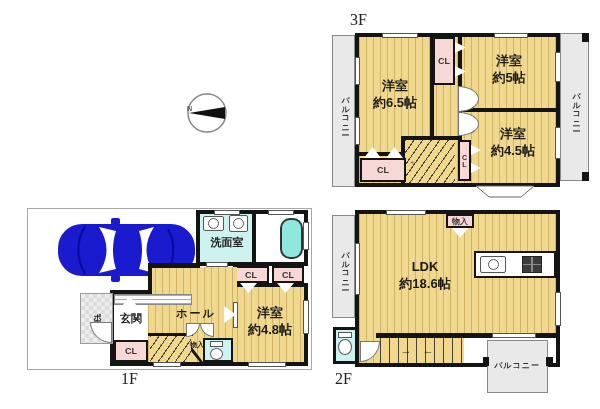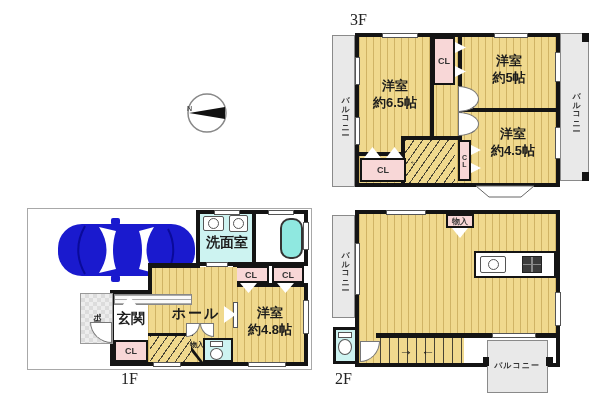--- a/index.html
+++ b/index.html
@@ -13,21 +13,21 @@
   .balcony{position:absolute;background:#e9e9e9;border:1px solid #8a8a8a;box-sizing:border-box;}
   .wall{position:absolute;background:#141414;}
   .win{position:absolute;background:#fff;border:1px solid #555;box-sizing:border-box;}
   .lot{position:absolute;border:1px solid #a8a8a8;box-sizing:border-box;}
   .closet{position:absolute;background:#f8d7d7;border:2px solid #141414;box-sizing:border-box;
           display:flex;align-items:center;justify-content:center;
           font-weight:bold;font-size:9px;color:#333;}
   .closet.vert{writing-mode:vertical-rl;text-orientation:upright;font-size:7px;letter-spacing:0;}
   .lab{position:absolute;transform:translate(-50%,-50%);font-weight:bold;color:#1c1c1c;
        text-align:center;white-space:nowrap;line-height:1.3;}
-  .s7{font-size:7px}.s8{font-size:8px}.s9{font-size:14px}.s10{font-size:10px}.s11{font-size:13px}
+  .s7{font-size:7px}.s8{font-size:8px}.s9{font-size:11px}.s10{font-size:10px}.s11{font-size:13px}
   .vlab{position:absolute;transform:translate(-50%,-50%);writing-mode:vertical-rl;
         text-orientation:upright;font-size:8px;font-weight:bold;color:#333;letter-spacing:1px;}
   .floorlabel{position:absolute;font-family:"Liberation Serif",serif;font-size:16px;color:#222;}
   .tri-up{position:absolute;background:#fff;clip-path:polygon(50% 0,0 100%,100% 100%);}
   .tri-down{position:absolute;background:#fff;clip-path:polygon(0 0,100% 0,50% 100%);}
   .tri-right{position:absolute;background:#fff;clip-path:polygon(0 0,100% 50%,0 100%);}
   .arc{position:absolute;background:#fff;border:1px solid #777;box-sizing:border-box;}
   .stair-diag{position:absolute;background-color:#f0d98e;
         background-image:repeating-linear-gradient(125deg,rgba(30,30,30,.8) 0 1px,transparent 1px 7px);}
   .stair-vert{position:absolute;background-color:#f0d98e;
@@ -146,20 +146,24 @@
     <span>物入</span>
   </div>
   <div class="tri-down" style="left:452px;top:228px;width:16px;height:10px"></div>
 
   <div style="position:absolute;left:474px;top:251px;width:82px;height:27px;background:#fff;border:2px solid #141414;box-sizing:border-box"></div>
   <div class="appliance" style="left:480px;top:256px;width:26px;height:17px">
       <span class="drum"></span>
     </div>
   <div class="stove" style="left:522px;top:256px;width:20px;height:17px"></div>
 
+  <div class="lab s11" style="left:425px;top:276px">
+    <div>LDK</div>
+    <div>約18.6帖</div>
+  </div>
 
   <div class="water" style="left:333px;top:327px;width:25px;height:37px;border:3px solid #141414;box-sizing:border-box"></div>
   <div class="toilet-tank" style="left:338px;top:332px;width:14px;height:6px"></div>
   <div class="toilet-bowl" style="left:338px;top:339px;width:14px;height:16px"></div>
   <div class="arc" style="left:360px;top:341px;width:20px;height:21px;border-radius:0 0 100% 0"></div>
 
   <div class="win" style="left:492px;top:333px;width:44px;height:5px"></div>
   <div class="balcony" style="left:487px;top:340px;width:61px;height:53px"></div>
   <div class="wall" style="left:483px;top:357px;width:6px;height:9px"></div>
   <div class="wall" style="left:546px;top:357px;width:7px;height:9px"></div>

